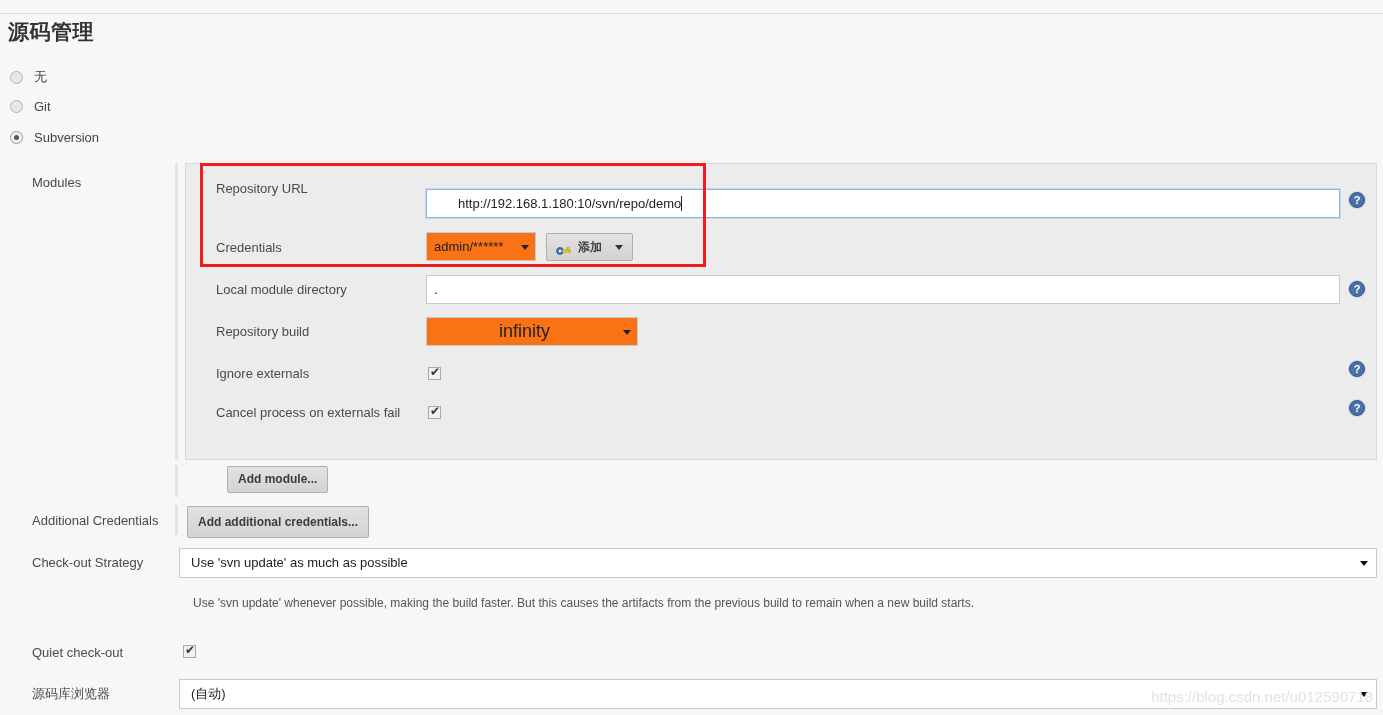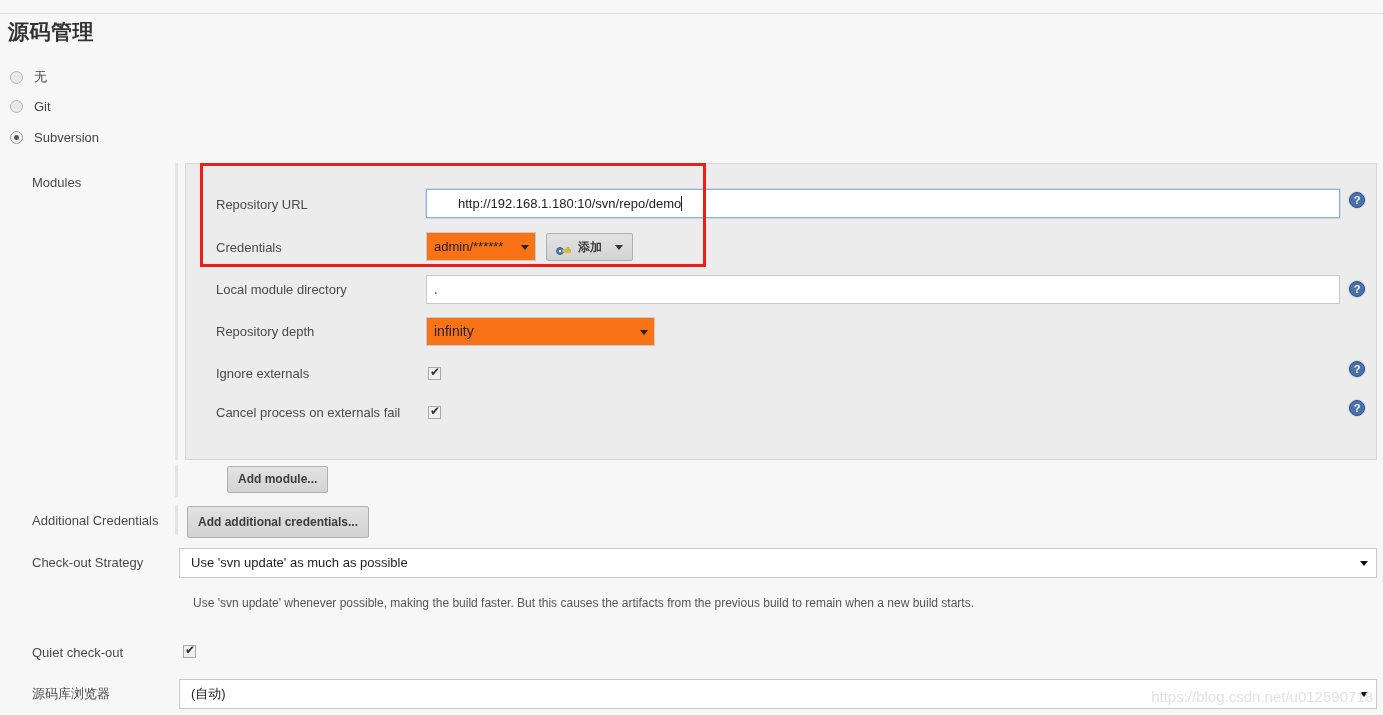--- a/index.html
+++ b/index.html
@@ -166,21 +166,21 @@
 
   <div class="field-label" style="left:32px; top:175px;">Modules</div>
   <div class="field-label" style="left:32px; top:513px;">Additional Credentials</div>
   <div class="field-label" style="left:32px; top:555px;">Check-out Strategy</div>
   <div class="field-label" style="left:32px; top:645px;">Quiet check-out</div>
   <div class="field-label" style="left:32px; top:685px;">源码库浏览器</div>
 
   <div id="modules-panel">
     <div id="modules-panel-inner">
 
-      <div class="mrow" style="left:30px; top:33px;justify-content:center;">
+      <div class="mrow" style="left:30px; top:17px;justify-content:center;">
         <span class="mlabel">Repository URL</span>
       </div>
       <div class="txtinput focused" style="position:absolute; left:240px; top:25px; width:914px;padding-left:31px;">
         <span>http://192.168.1.180:10/svn/repo/demo</span><span class="caret"></span>
       </div>
 
       <div class="mrow" style="left:30px; top:76px;">
         <span class="mlabel">Credentials</span>
       </div>
       <div class="selectbox" style="position:absolute; left:240px; top:68px; width:110px;">
@@ -201,23 +201,23 @@
       </div>
 
       <div class="mrow" style="left:30px; top:118px;">
         <span class="mlabel">Local module directory</span>
       </div>
       <div class="txtinput" style="position:absolute; left:240px; top:111px; width:914px;">
         <span>.</span>
       </div>
 
       <div class="mrow" style="left:30px; top:160px;">
-        <span class="mlabel">Repository depth</span>
-      </div>
-      <div class="selectbox" style="position:absolute; left:240px; top:153px; width:229px; font-size:14px;">
+        <span class="mlabel">Repository build</span>
+      </div>
+      <div class="selectbox" style="position:absolute; left:240px; top:153px; width:212px; font-size:18px;text-align:center;">
         <span>infinity</span>
         <span class="arw"></span>
       </div>
 
       <div class="mrow" style="left:30px; top:202px;">
         <span class="mlabel">Ignore externals</span>
       </div>
       <span class="cbx on" style="position:absolute; left:242px; top:203px;"></span>
 
       <div class="mrow" style="left:30px; top:241px;">

